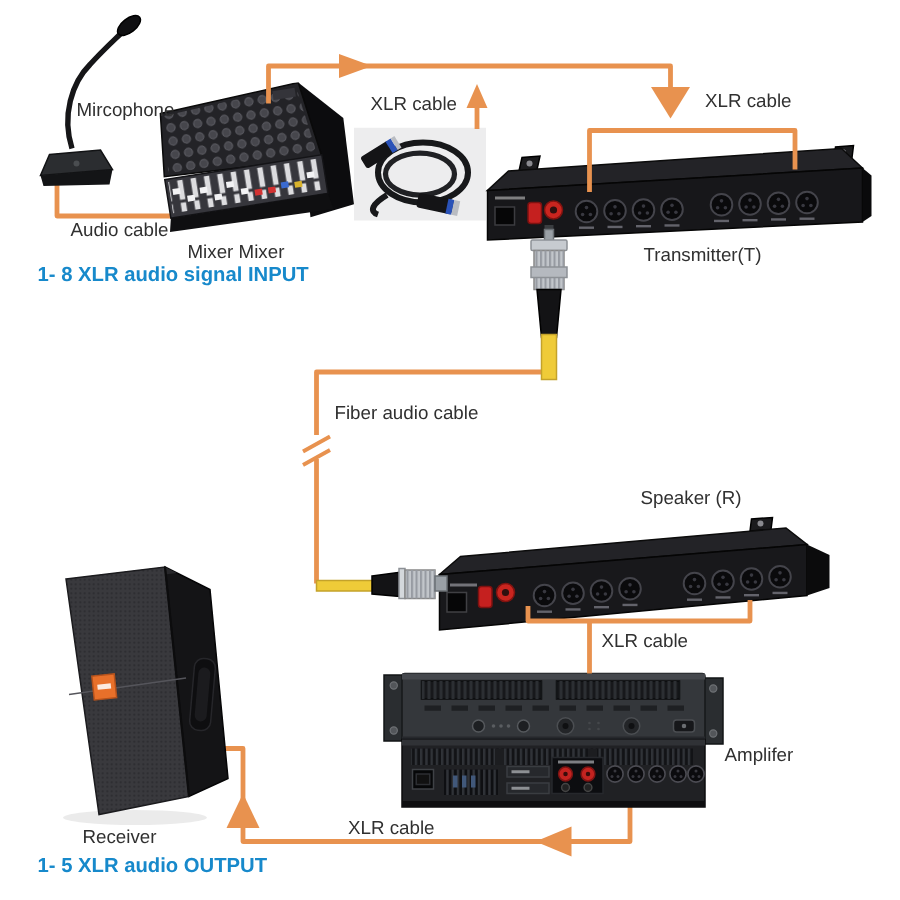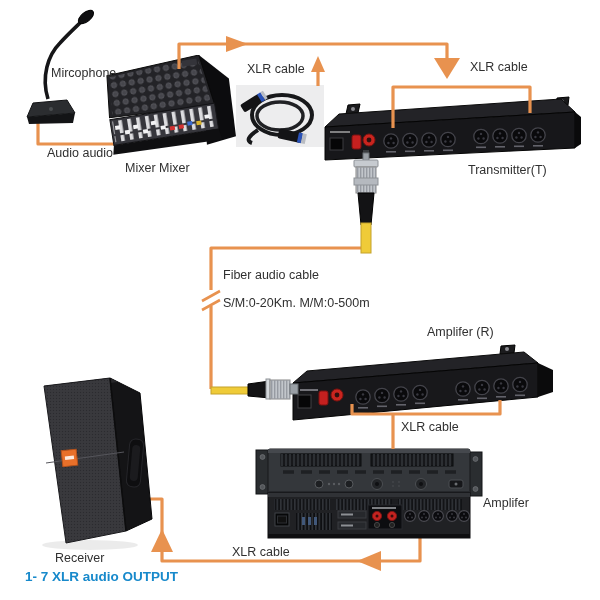--- a/index.html
+++ b/index.html
@@ -290,27 +290,27 @@
       <path d="M393,128 L393,87 L530,87 L530,113"></path>
       <path d="M318,86 L318,71"></path>
       <path d="M352,404 L352,414 L500,414 L500,400 M393,414 L393,449"></path>
     </g>
     <polygon fill="#E8924F" points="226,36 248,44 226,52"></polygon>
     <polygon fill="#E8924F" points="434,58 460,58 447,79"></polygon>
     <polygon fill="#E8924F" points="311,72 325,72 318,56"></polygon>
   </svg>
 
   <div class="lbl" style="left:51px;top:66px">Mircophone</div>
-  <div class="lbl" style="left:47px;top:146px">Audio audio</div>
+  <div class="lbl" style="left:47px;top:146px">Audio cable</div>
   <div class="lbl" style="left:125px;top:161px">Mixer Mixer</div>
+  <div class="note" style="left:25px;top:175px">1- 8 XLR audio signal INPUT</div>
   <div class="lbl" style="left:247px;top:62px">XLR cable</div>
   <div class="lbl" style="left:470px;top:60px">XLR cable</div>
-  <div class="lbl" style="left:468px;top:163px">Transmitter(T)</div>
+  <div class="lbl" style="left:429px;top:163px">Transmitter(T)</div>
   <div class="lbl" style="left:223px;top:268px">Fiber audio cable</div>
-  <div class="lbl" style="left:223px;top:296px">S/M:0-20Km. M/M:0-500m</div>
-  <div class="lbl" style="left:427px;top:325px">Amplifer (R)</div>
+  <div class="lbl" style="left:427px;top:325px">Speaker (R)</div>
   <div class="lbl" style="left:401px;top:420px">XLR cable</div>
   <div class="lbl" style="left:483px;top:496px">Amplifer</div>
   <div class="lbl" style="left:232px;top:545px">XLR cable</div>
   <div class="lbl" style="left:55px;top:551px">Receiver</div>
-  <div class="note" style="left:25px;top:569px">1- 7 XLR audio OUTPUT</div>
+  <div class="note" style="left:25px;top:569px">1- 5 XLR audio OUTPUT</div>
 
 </div>
 
 </body></html>

